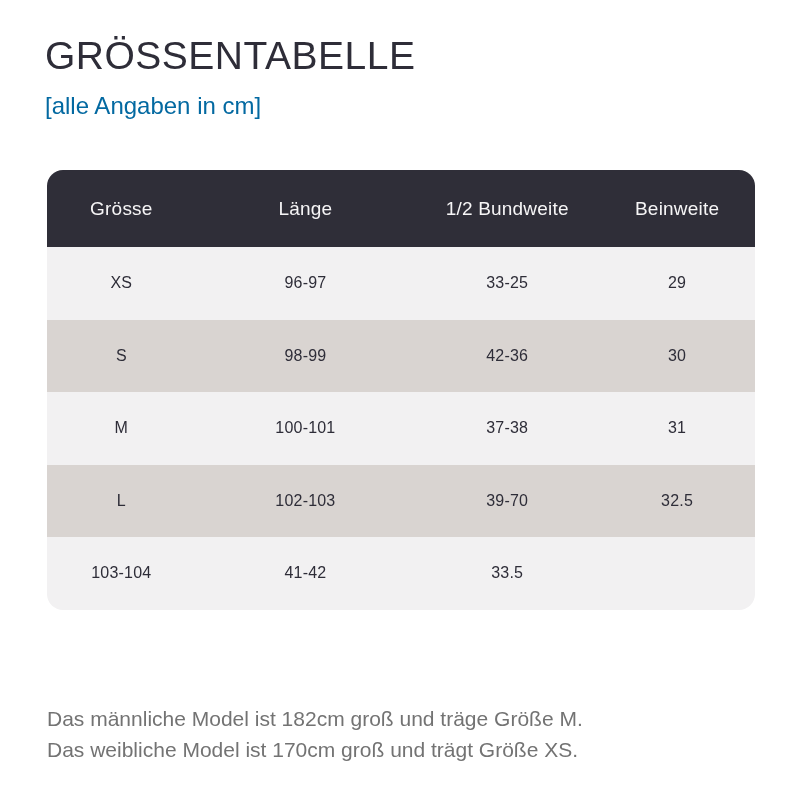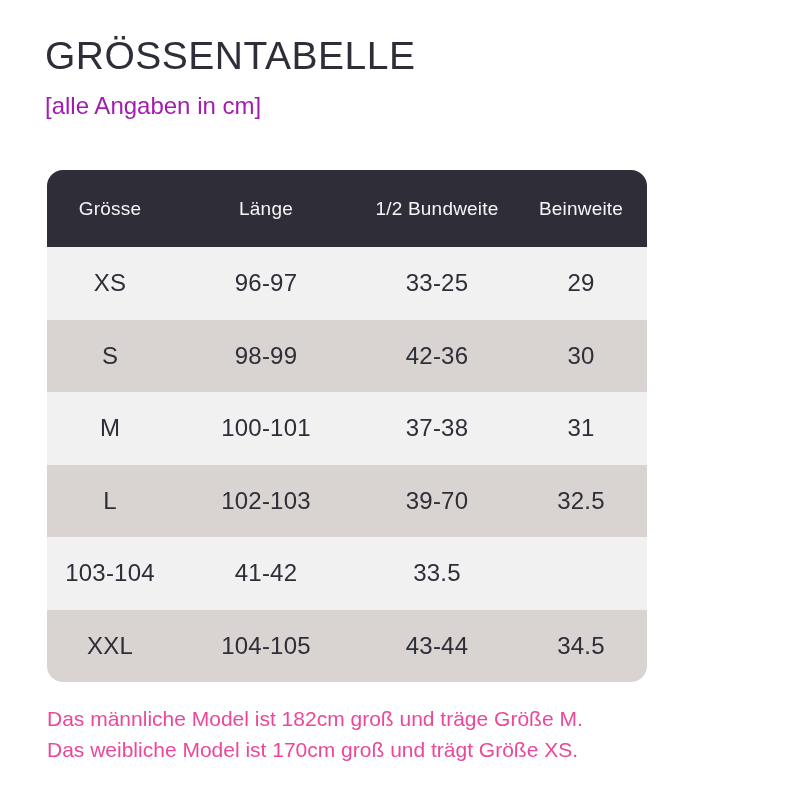--- a/index.html
+++ b/index.html
@@ -19,27 +19,27 @@
     font-weight: 400;
     letter-spacing: 0.5px;
     color: #2e2d38;
   }
   .page-subtitle {
     position: absolute;
     left: 45px;
     top: 92px;
     font-size: 24px;
     font-weight: 400;
-    color: #a21caf;
+    color: #0369a1;
   }
   .size-table {
     position: absolute;
     left: 47px;
     top: 170px;
-    width: 600px;
+    width: 708px;
     border-radius: 16px;
     overflow: hidden;
   }
   .t-row {
     display: grid;
     grid-template-columns: 21% 31% 26% 22%;
     align-items: center;
   }
   .t-head {
     height: 77px;
@@ -48,31 +48,31 @@
   .t-head .t-cell {
     color: #f6f5f6;
     font-size: 19px;
     font-weight: 400;
   }
   .t-body-row { height: 72.5px; }
   .row-light { background: #f2f1f2; }
   .row-beige { background: #d9d4d1; }
   .t-cell {
     text-align: center;
-    font-size: 24px;
+    font-size: 16px;
     color: #2e2d38;
     letter-spacing: 0.2px;
   }
   .footer-note {
     position: absolute;
     left: 47px;
     top: 703px;
     font-size: 21px;
     line-height: 31px;
-    color: #ec4899;
+    color: #737373;
   }
 </style>
 </head>
 <body>
 
 <h1 class="page-title">GRÖSSENTABELLE</h1>
 <div class="page-subtitle">[alle Angaben in cm]</div>
 
 <div class="size-table">
   <div class="t-row t-head">
@@ -109,24 +109,18 @@
     <div class="t-cell">39-70</div>
     <div class="t-cell">32.5</div>
   </div>
 
   <div class="t-row t-body-row row-light">
     <div class="t-cell">103-104</div>
     <div class="t-cell">41-42</div>
     <div class="t-cell">33.5</div>
   </div>
 
-  <div class="t-row t-body-row row-beige">
-    <div class="t-cell">XXL</div>
-    <div class="t-cell">104-105</div>
-    <div class="t-cell">43-44</div>
-    <div class="t-cell">34.5</div>
-  </div>
 </div>
 
 <div class="footer-note">
   <div>Das männliche Model ist 182cm groß und träge Größe M.</div>
   <div>Das weibliche Model ist 170cm groß und trägt Größe XS.</div>
 </div>
 
 </body></html>

